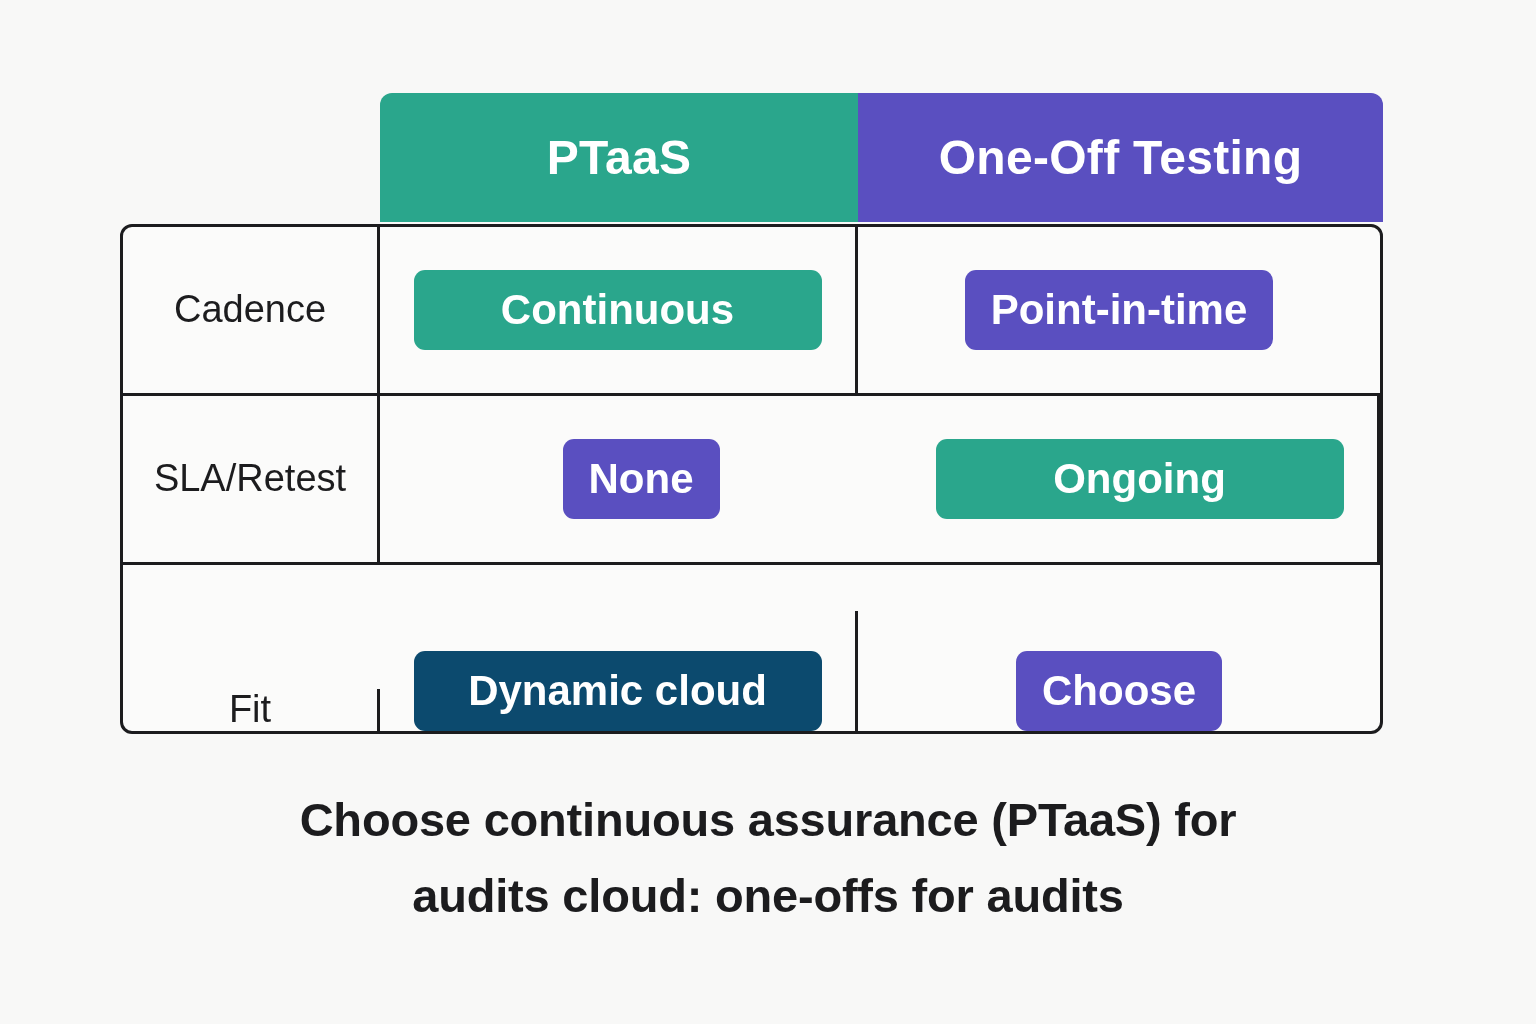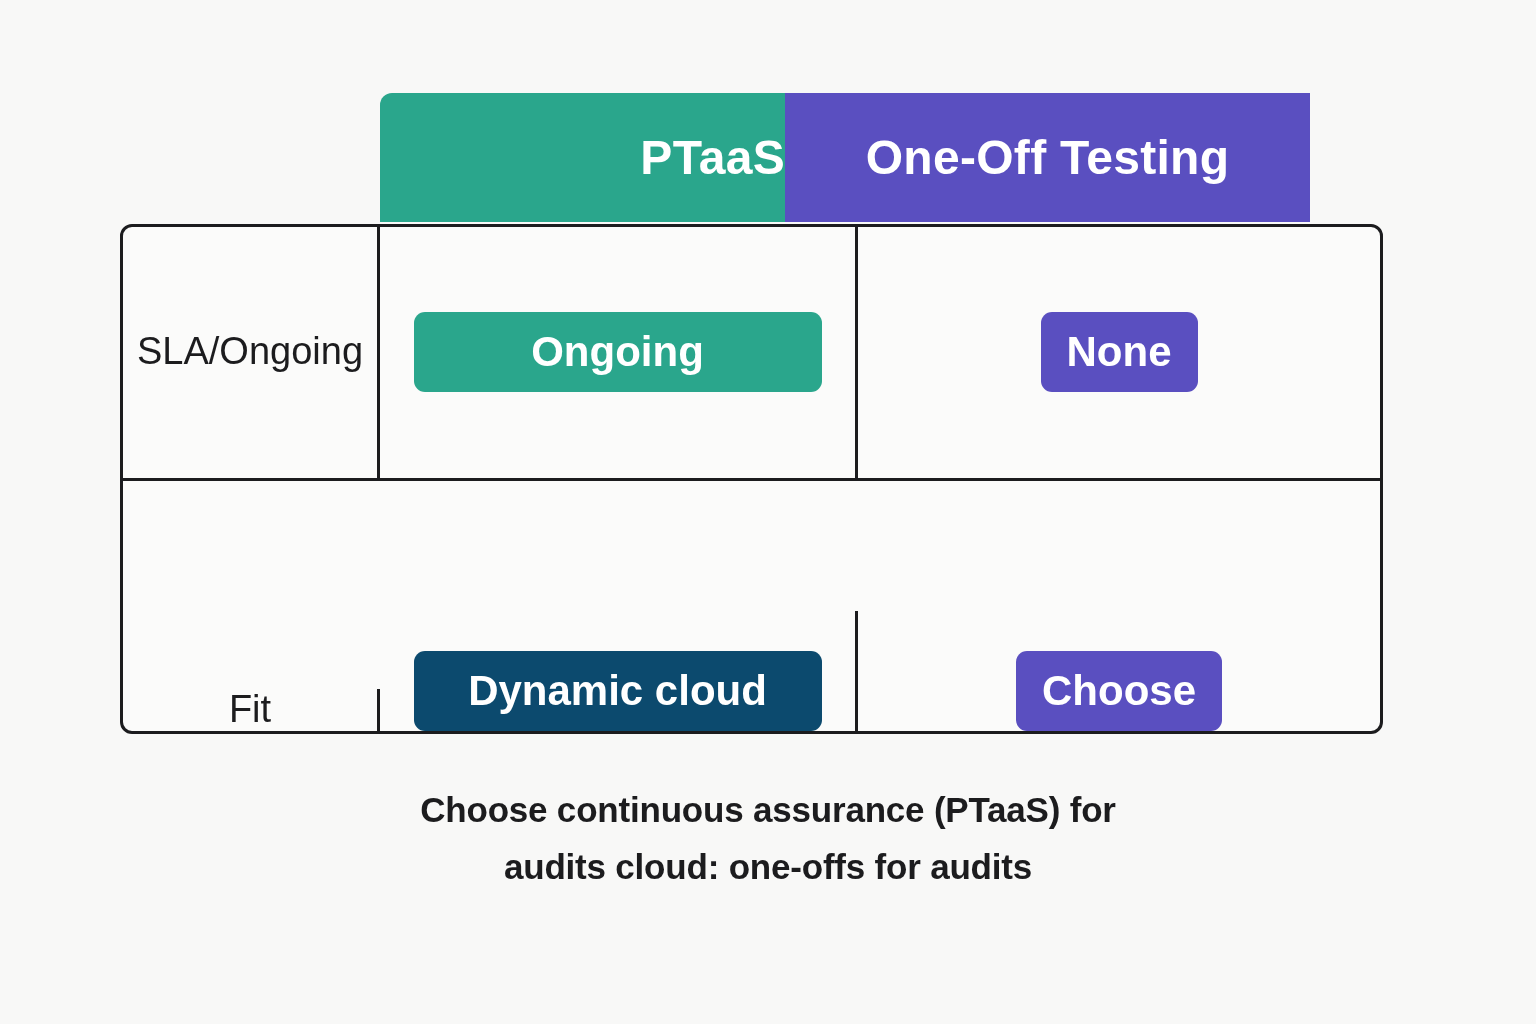--- a/index.html
+++ b/index.html
@@ -36,22 +36,21 @@
     align-items: center;
     justify-content: center;
     color: #ffffff;
     font-size: 48px;
     font-weight: bold;
     letter-spacing: 0.3px;
     line-height: 1;
     box-sizing: border-box;
   }
   .header-cell.ptaas {
-    width: 405px;
-    justify-content: flex-end;
+    width: 478px;
   }
   .header-cell.oneoff {
     width: 525px;
   }
 
   
   .table-body {
     position: absolute;
     left: 120px;
     top: 224px;
@@ -123,21 +122,21 @@
   .pill.wide-a { min-width: 408px; }
 
   
   .caption {
     position: absolute;
     left: 168px;
     top: 782px;
     width: 1200px;
     text-align: center;
     color: #1c1c1e;
-    font-size: 35px;
+    font-size: 47px;
     font-weight: bold;
     line-height: 1.62;
     letter-spacing: -0.2px;
   }
   .caption-line { display: block; }
 </style>
 </head>
 <body style="background: rgb(248, 248, 247);">
 
 <div class="canvas">
@@ -146,28 +145,37 @@
     <div class="header-cell ptaas" style="background: rgb(42, 166, 140);">
       <span>PTaaS</span>
     </div>
     <div class="header-cell oneoff" style="background: rgb(90, 79, 192);">
       <span>One-Off Testing</span>
     </div>
   </div>
 
   <div class="table-body">
 
+    <div class="trow">
+      <div class="cell-label">Cadence</div>
+      <div class="cell-val col-a">
+        <span class="pill teal wide-a" style="background: rgb(42, 166, 140);">Continuous</span>
+      </div>
+      <div class="cell-val col-b">
+        <span class="pill purple" style="background: rgb(90, 79, 192);">Point-in-time</span>
+      </div>
+    </div>
 
     <div class="trow">
-      <div class="cell-label">SLA/Ongoing</div>
+      <div class="cell-label">SLA/Retest</div>
+      <div class="cell-val col-b">
+        <span class="pill purple" style="background: rgb(90, 79, 192);">None</span>
+      </div>
       <div class="cell-val col-a">
         <span class="pill teal wide-a" style="background: rgb(42, 166, 140);">Ongoing</span>
-      </div>
-      <div class="cell-val col-b">
-        <span class="pill purple" style="background: rgb(90, 79, 192);">None</span>
       </div>
     </div>
 
     <div class="trow">
       <div class="cell-label">Fit</div>
       <div class="cell-val col-a">
         <span class="pill teal wide-a" style="background: #0c4a6e; margin-top: 40px;">Dynamic cloud</span>
       </div>
       <div class="cell-val col-b">
         <span class="pill purple" style="background: rgb(90, 79, 192);">Choose</span>

